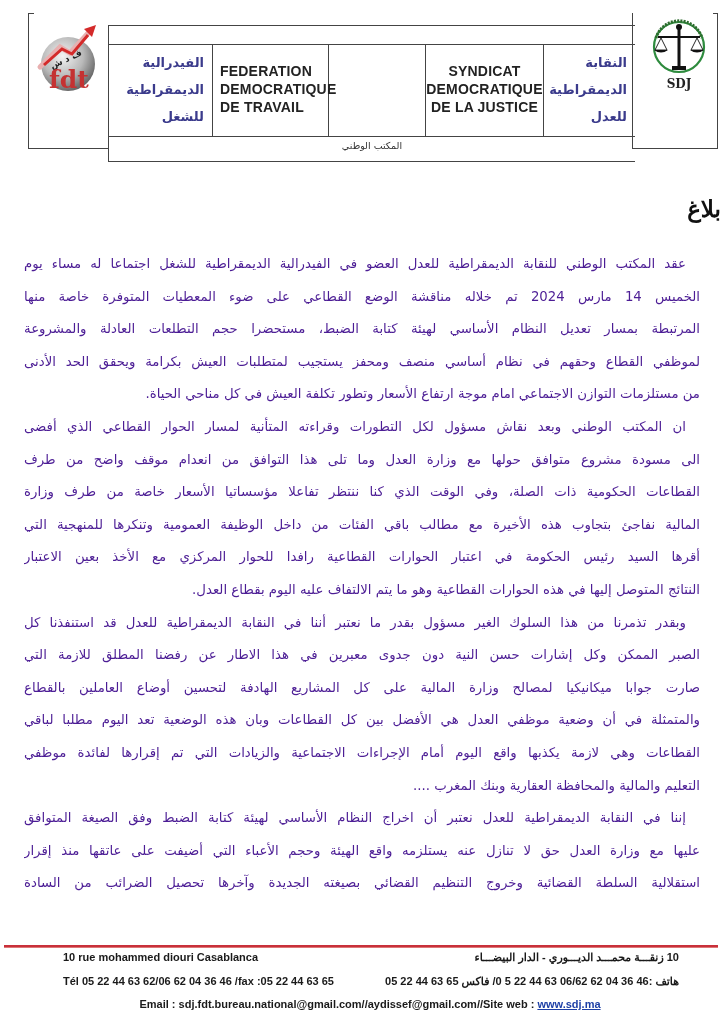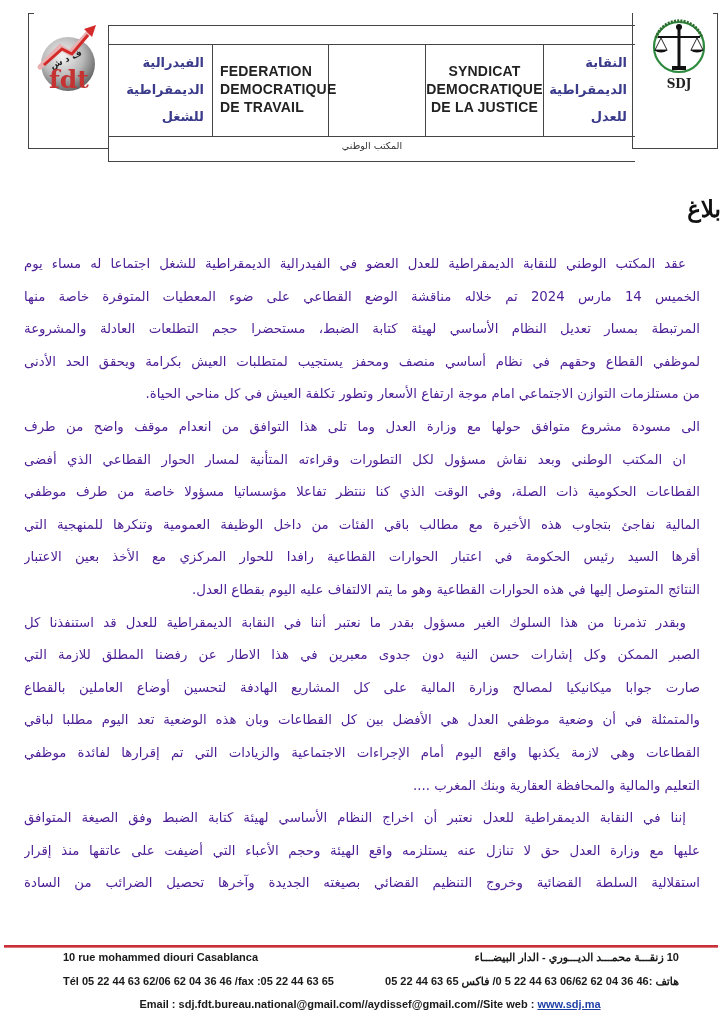--- a/index.html
+++ b/index.html
@@ -126,23 +126,23 @@
 </svg>
 
 <div class="title">بلاغ</div>
 
 <div class="body">
   <div class="line indent">عقد المكتب الوطني للنقابة الديمقراطية للعدل العضو في الفيدرالية الديمقراطية للشغل اجتماعا له مساء يوم</div>
   <div class="line">الخميس 14 مارس 2024 تم خلاله مناقشة الوضع القطاعي على ضوء المعطيات المتوفرة خاصة منها</div>
   <div class="line">المرتبطة بمسار تعديل النظام الأساسي لهيئة كتابة الضبط، مستحضرا حجم التطلعات العادلة والمشروعة</div>
   <div class="line">لموظفي القطاع وحقهم في نظام أساسي منصف ومحفز يستجيب لمتطلبات العيش بكرامة ويحقق الحد الأدنى</div>
   <div class="line last">من مستلزمات التوازن الاجتماعي امام موجة ارتفاع الأسعار وتطور تكلفة العيش في كل مناحي الحياة.</div>
+  <div class="line indent">ان المكتب الوطني وبعد نقاش مسؤول لكل التطورات وقراءته المتأنية لمسار الحوار القطاعي الذي أفضى</div>
   <div class="line">الى مسودة مشروع متوافق حولها مع وزارة العدل وما تلى هذا التوافق من انعدام موقف واضح من طرف</div>
-  <div class="line indent">ان المكتب الوطني وبعد نقاش مسؤول لكل التطورات وقراءته المتأنية لمسار الحوار القطاعي الذي أفضى</div>
-  <div class="line">القطاعات الحكومية ذات الصلة، وفي الوقت الذي كنا ننتظر تفاعلا مؤسساتيا مسؤولا خاصة من طرف موظفي</div>
+  <div class="line">القطاعات الحكومية ذات الصلة، وفي الوقت الذي كنا ننتظر تفاعلا مؤسساتيا الأسعار خاصة من طرف وزارة</div>
   <div class="line">المالية نفاجئ بتجاوب هذه الأخيرة مع مطالب باقي الفئات من داخل الوظيفة العمومية وتنكرها للمنهجية التي</div>
   <div class="line">أقرها السيد رئيس الحكومة في اعتبار الحوارات القطاعية رافدا للحوار المركزي مع الأخذ بعين الاعتبار</div>
   <div class="line last">النتائج المتوصل إليها في هذه الحوارات القطاعية وهو ما يتم الالتفاف عليه اليوم بقطاع العدل.</div>
   <div class="line indent">وبقدر تذمرنا من هذا السلوك الغير مسؤول بقدر ما نعتبر أننا في النقابة الديمقراطية للعدل قد استنفذنا كل</div>
   <div class="line">الصبر الممكن وكل إشارات حسن النية دون جدوى معبرين في هذا الاطار عن رفضنا المطلق للازمة التي</div>
   <div class="line">صارت جوابا ميكانيكيا لمصالح وزارة المالية على كل المشاريع الهادفة لتحسين أوضاع العاملين بالقطاع</div>
   <div class="line">والمتمثلة في أن وضعية موظفي العدل هي الأفضل بين كل القطاعات وبان هذه الوضعية تعد اليوم مطلبا لباقي</div>
   <div class="line">القطاعات وهي لازمة يكذبها واقع اليوم أمام الإجراءات الاجتماعية والزيادات التي تم إقرارها لفائدة موظفي</div>
   <div class="line last">التعليم والمالية والمحافظة العقارية وبنك المغرب ....</div>
   <div class="line indent">إننا في النقابة الديمقراطية للعدل نعتبر أن اخراج النظام الأساسي لهيئة كتابة الضبط وفق الصيغة المتوافق</div>

